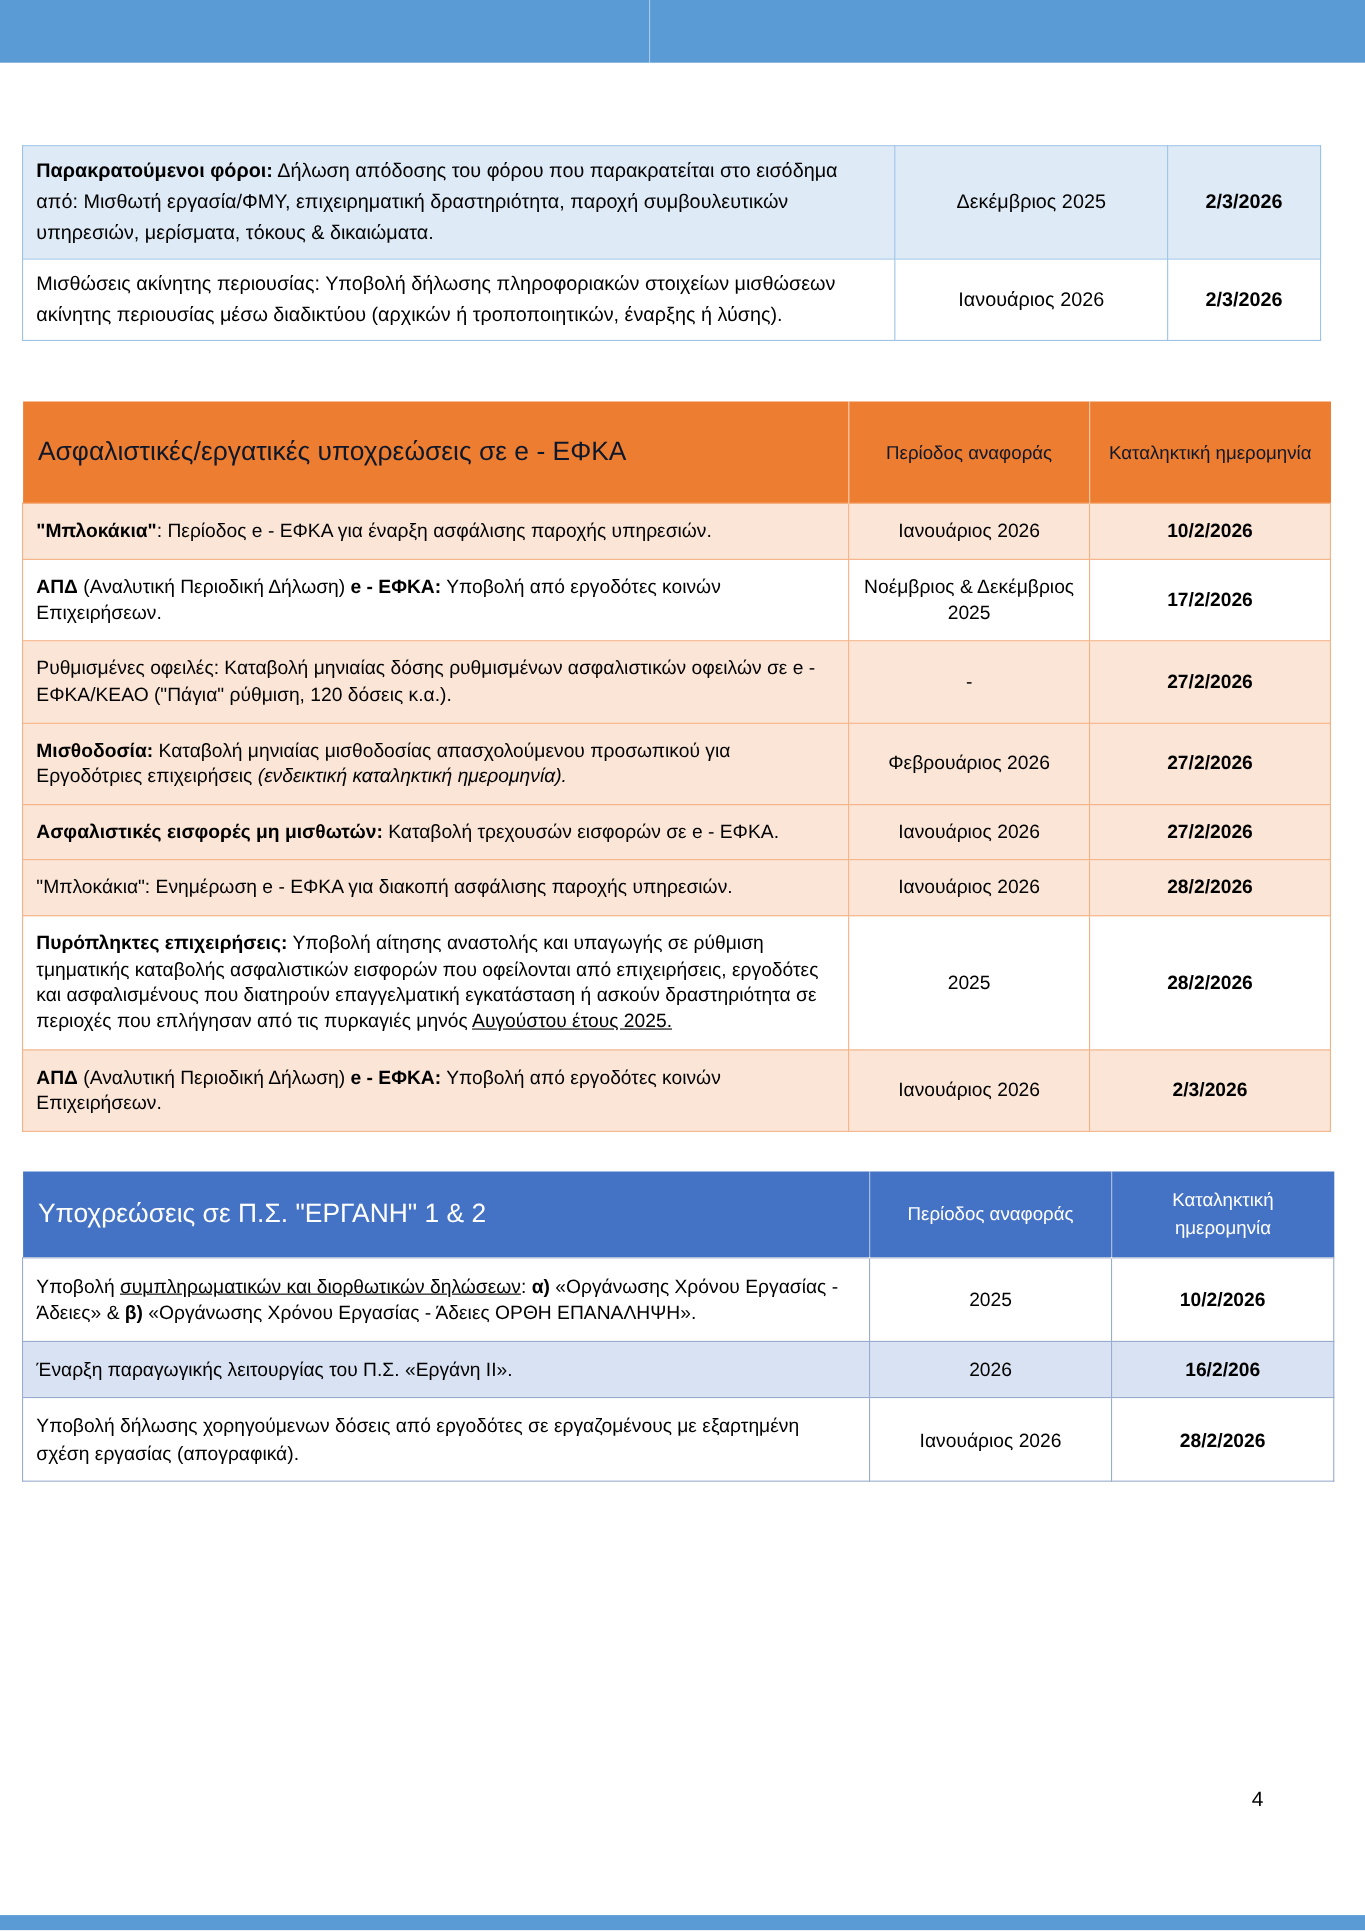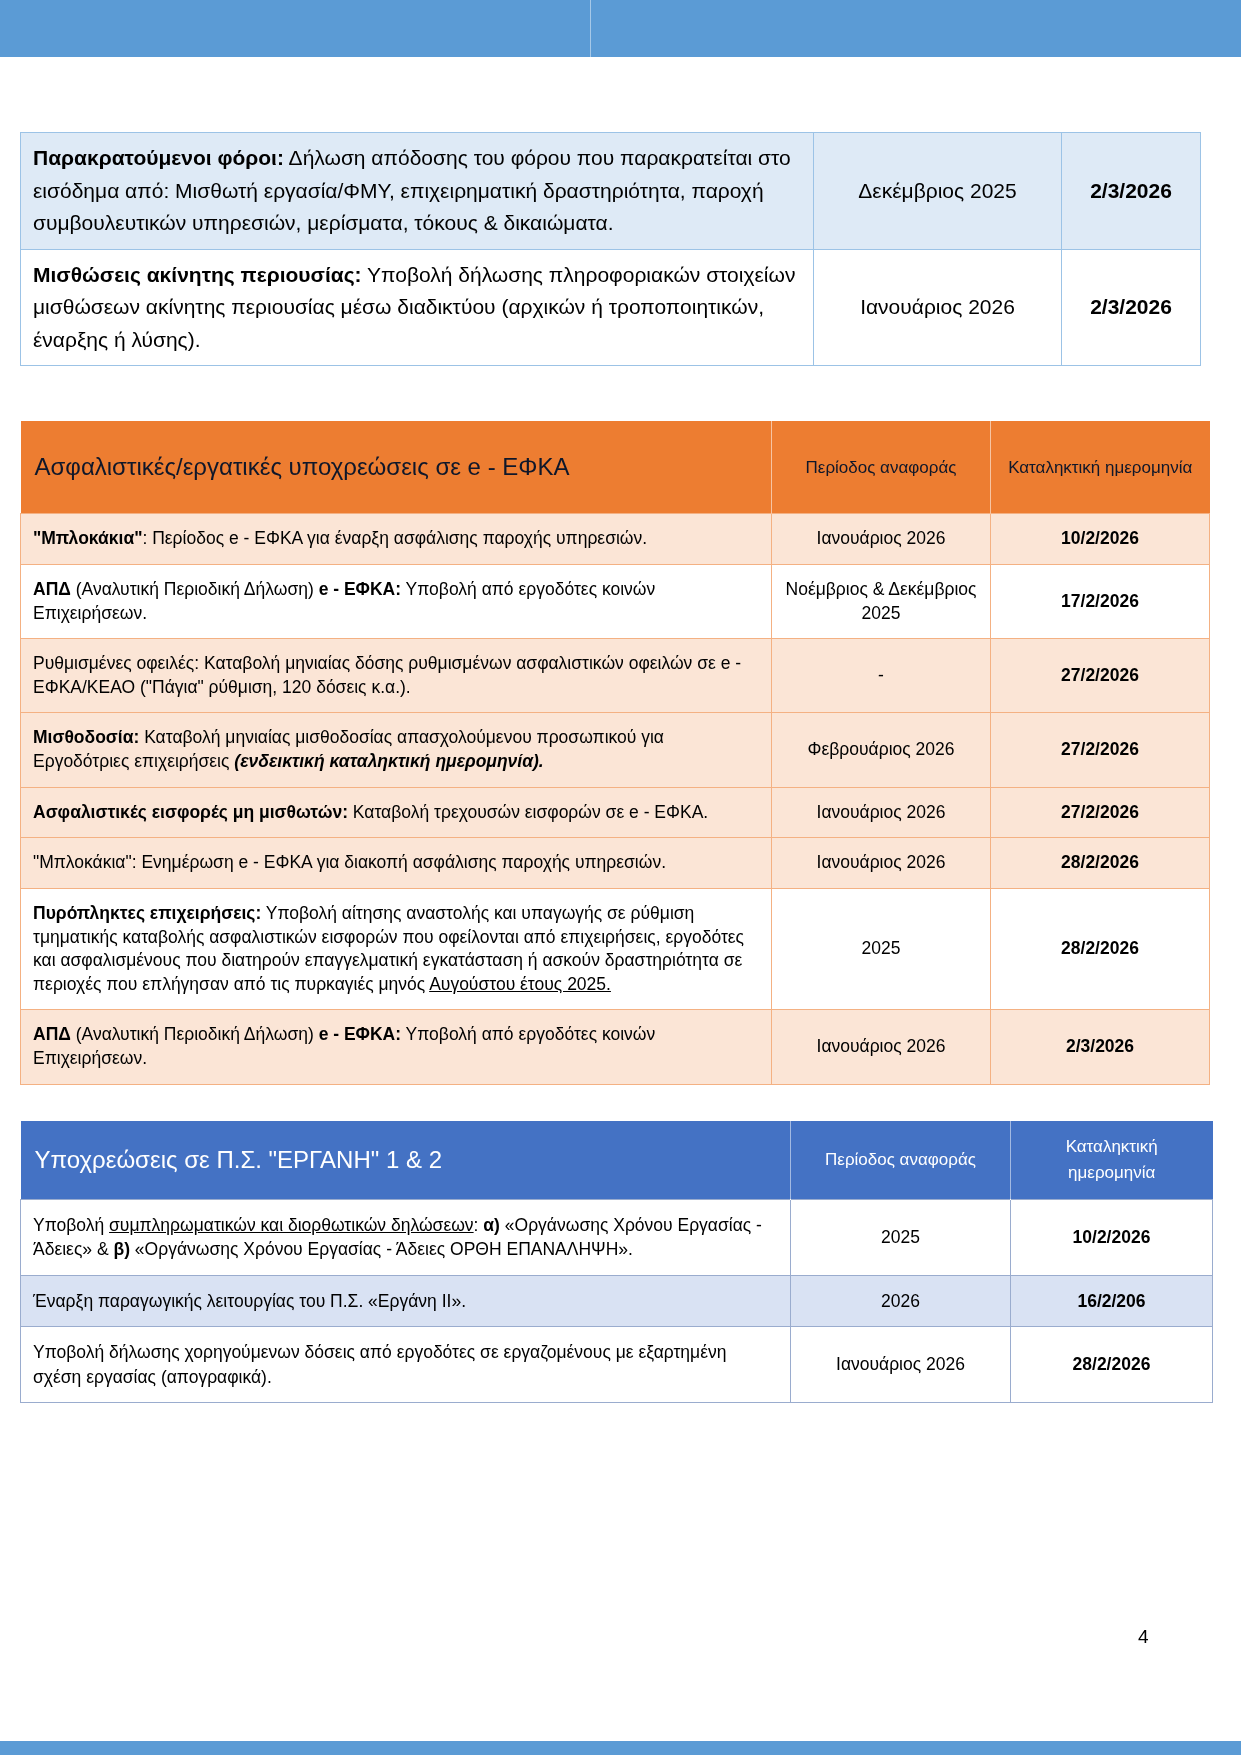--- a/index.html
+++ b/index.html
@@ -9,21 +9,21 @@
   .top-bar { position:absolute; top:0; left:0; width:1241px; height:57px; background:#5b9bd5; }
   .top-bar .seam { position:absolute; left:590px; top:0; width:1px; height:100%; background:rgba(255,255,255,.45); }
   .bottom-bar { position:absolute; bottom:0; left:0; width:1241px; height:14px; background:#5b9bd5; }
 
   .content { position:absolute; top:57px; left:20px; width:1201px; }
 
   table { border-collapse:collapse; table-layout:fixed; }
   td, th { word-wrap:break-word; }
 
   
-  .tbl1 { margin-top:75px; width:1180px; font-size:21px; line-height:1.55; }
+  .tbl1 { margin-top:75px; width:1180px; font-size:18px; line-height:1.55; }
   .tbl1 td { border:1px solid #9cc3e6; background:#fff; padding:9px 12px; vertical-align:middle; }
   .tbl1 tr.shaded td { background:#deeaf6; }
 
   
   .tbl2 { margin-top:55px; width:1189px; font-size:17.5px; line-height:1.35; }
   .tbl2 thead th { background:#ed7d31; color:#0f172a; font-weight:normal; height:90px; vertical-align:middle; }
   .tbl2 thead th.title { text-align:left; padding-left:14px; font-size:24px; }
   .tbl2 thead th.col-h { font-size:17px; line-height:1.5; border-left:1px solid rgba(255,255,255,.55); padding:0 16px; }
   .tbl2 td { border:1px solid #f4b183; background:#fff; padding:13px 12px; vertical-align:middle; }
   .tbl2 tr.shaded td { background:#fbe5d6; }
@@ -59,21 +59,21 @@
           <col style="width:248px">
           <col style="width:139px">
         </colgroup>
       <tbody>
           <tr class="shaded">
             <td class="cell-desc"><span style="font-weight: bold;">Παρακρατούμενοι φόροι:</span><span>  Δήλωση απόδοσης του φόρου που παρακρατείται στο εισόδημα από: Μισθωτή εργασία/ΦΜΥ, επιχειρηματική δραστηριότητα, παροχή συμβουλευτικών υπηρεσιών, μερίσματα, τόκους &amp; δικαιώματα.</span></td>
             <td class="cell-period">Δεκέμβριος 2025</td>
             <td class="cell-deadline">2/3/2026</td>
           </tr>
           <tr>
-            <td class="cell-desc"><span style="font-weight: bold;">Μισθώσεις ακίνητης περιουσίας:</span><span>  Υποβολή δήλωσης πληροφοριακών στοιχείων μισθώσεων  ακίνητης περιουσίας μέσω διαδικτύου (αρχικών ή τροποποιητικών,  έναρξης ή λύσης).</span></td>
+            <td class="cell-desc"><span style="font-weight: normal;">Μισθώσεις ακίνητης περιουσίας:</span><span>  Υποβολή δήλωσης πληροφοριακών στοιχείων μισθώσεων  ακίνητης περιουσίας μέσω διαδικτύου (αρχικών ή τροποποιητικών,  έναρξης ή λύσης).</span></td>
             <td class="cell-period">Ιανουάριος 2026</td>
             <td class="cell-deadline">2/3/2026</td>
           </tr>
         </tbody>
     </table>
 
     <table class="tbl2">
       <colgroup>
           <col style="width:751px">
           <col style="width:219px">
@@ -96,21 +96,21 @@
             <td class="cell-desc"><span style="font-weight: bold;">ΑΠΔ</span><span> (Αναλυτική Περιοδική Δήλωση)  </span><span style="font-weight: bold;">e - ΕΦΚΑ:</span><span> Υποβολή από εργοδότες κοινών Επιχειρήσεων.</span></td>
             <td class="cell-period">Νοέμβριος &amp; Δεκέμβριος 2025</td>
             <td class="cell-deadline">17/2/2026</td>
           </tr>
           <tr class="shaded">
             <td class="cell-desc"><span>Ρυθμισμένες οφειλές: Καταβολή μηνιαίας δόσης ρυθμισμένων ασφαλιστικών οφειλών σε e - ΕΦΚΑ/ΚΕΑΟ ("Πάγια" ρύθμιση, 120 δόσεις κ.α.).</span></td>
             <td class="cell-period">-</td>
             <td class="cell-deadline">27/2/2026</td>
           </tr>
           <tr class="shaded">
-            <td class="cell-desc"><span style="font-weight: bold;">Μισθοδοσία:</span><span> Καταβολή μηνιαίας μισθοδοσίας απασχολούμενου προσωπικού για Εργοδότριες επιχειρήσεις </span><span style="font-style: italic; font-weight: bold;">(ενδεικτική καταληκτική  ημερομηνία).</span></td>
+            <td class="cell-desc"><span style="font-weight: bold;">Μισθοδοσία:</span><span> Καταβολή μηνιαίας μισθοδοσίας απασχολούμενου προσωπικού για Εργοδότριες επιχειρήσεις </span><span style="font-style: italic;">(ενδεικτική καταληκτική  ημερομηνία).</span></td>
             <td class="cell-period">Φεβρουάριος 2026</td>
             <td class="cell-deadline">27/2/2026</td>
           </tr>
           <tr class="shaded">
             <td class="cell-desc"><span style="font-weight: bold; margin-top: 20px;">Ασφαλιστικές εισφορές μη μισθωτών:</span><span> Καταβολή τρεχουσών εισφορών σε e - ΕΦΚΑ.</span></td>
             <td class="cell-period">Ιανουάριος 2026</td>
             <td class="cell-deadline">27/2/2026</td>
           </tr>
           <tr class="shaded">
             <td class="cell-desc"><span>"Μπλοκάκια": Ενημέρωση e - ΕΦΚΑ για διακοπή ασφάλισης παροχής υπηρεσιών.</span></td>

